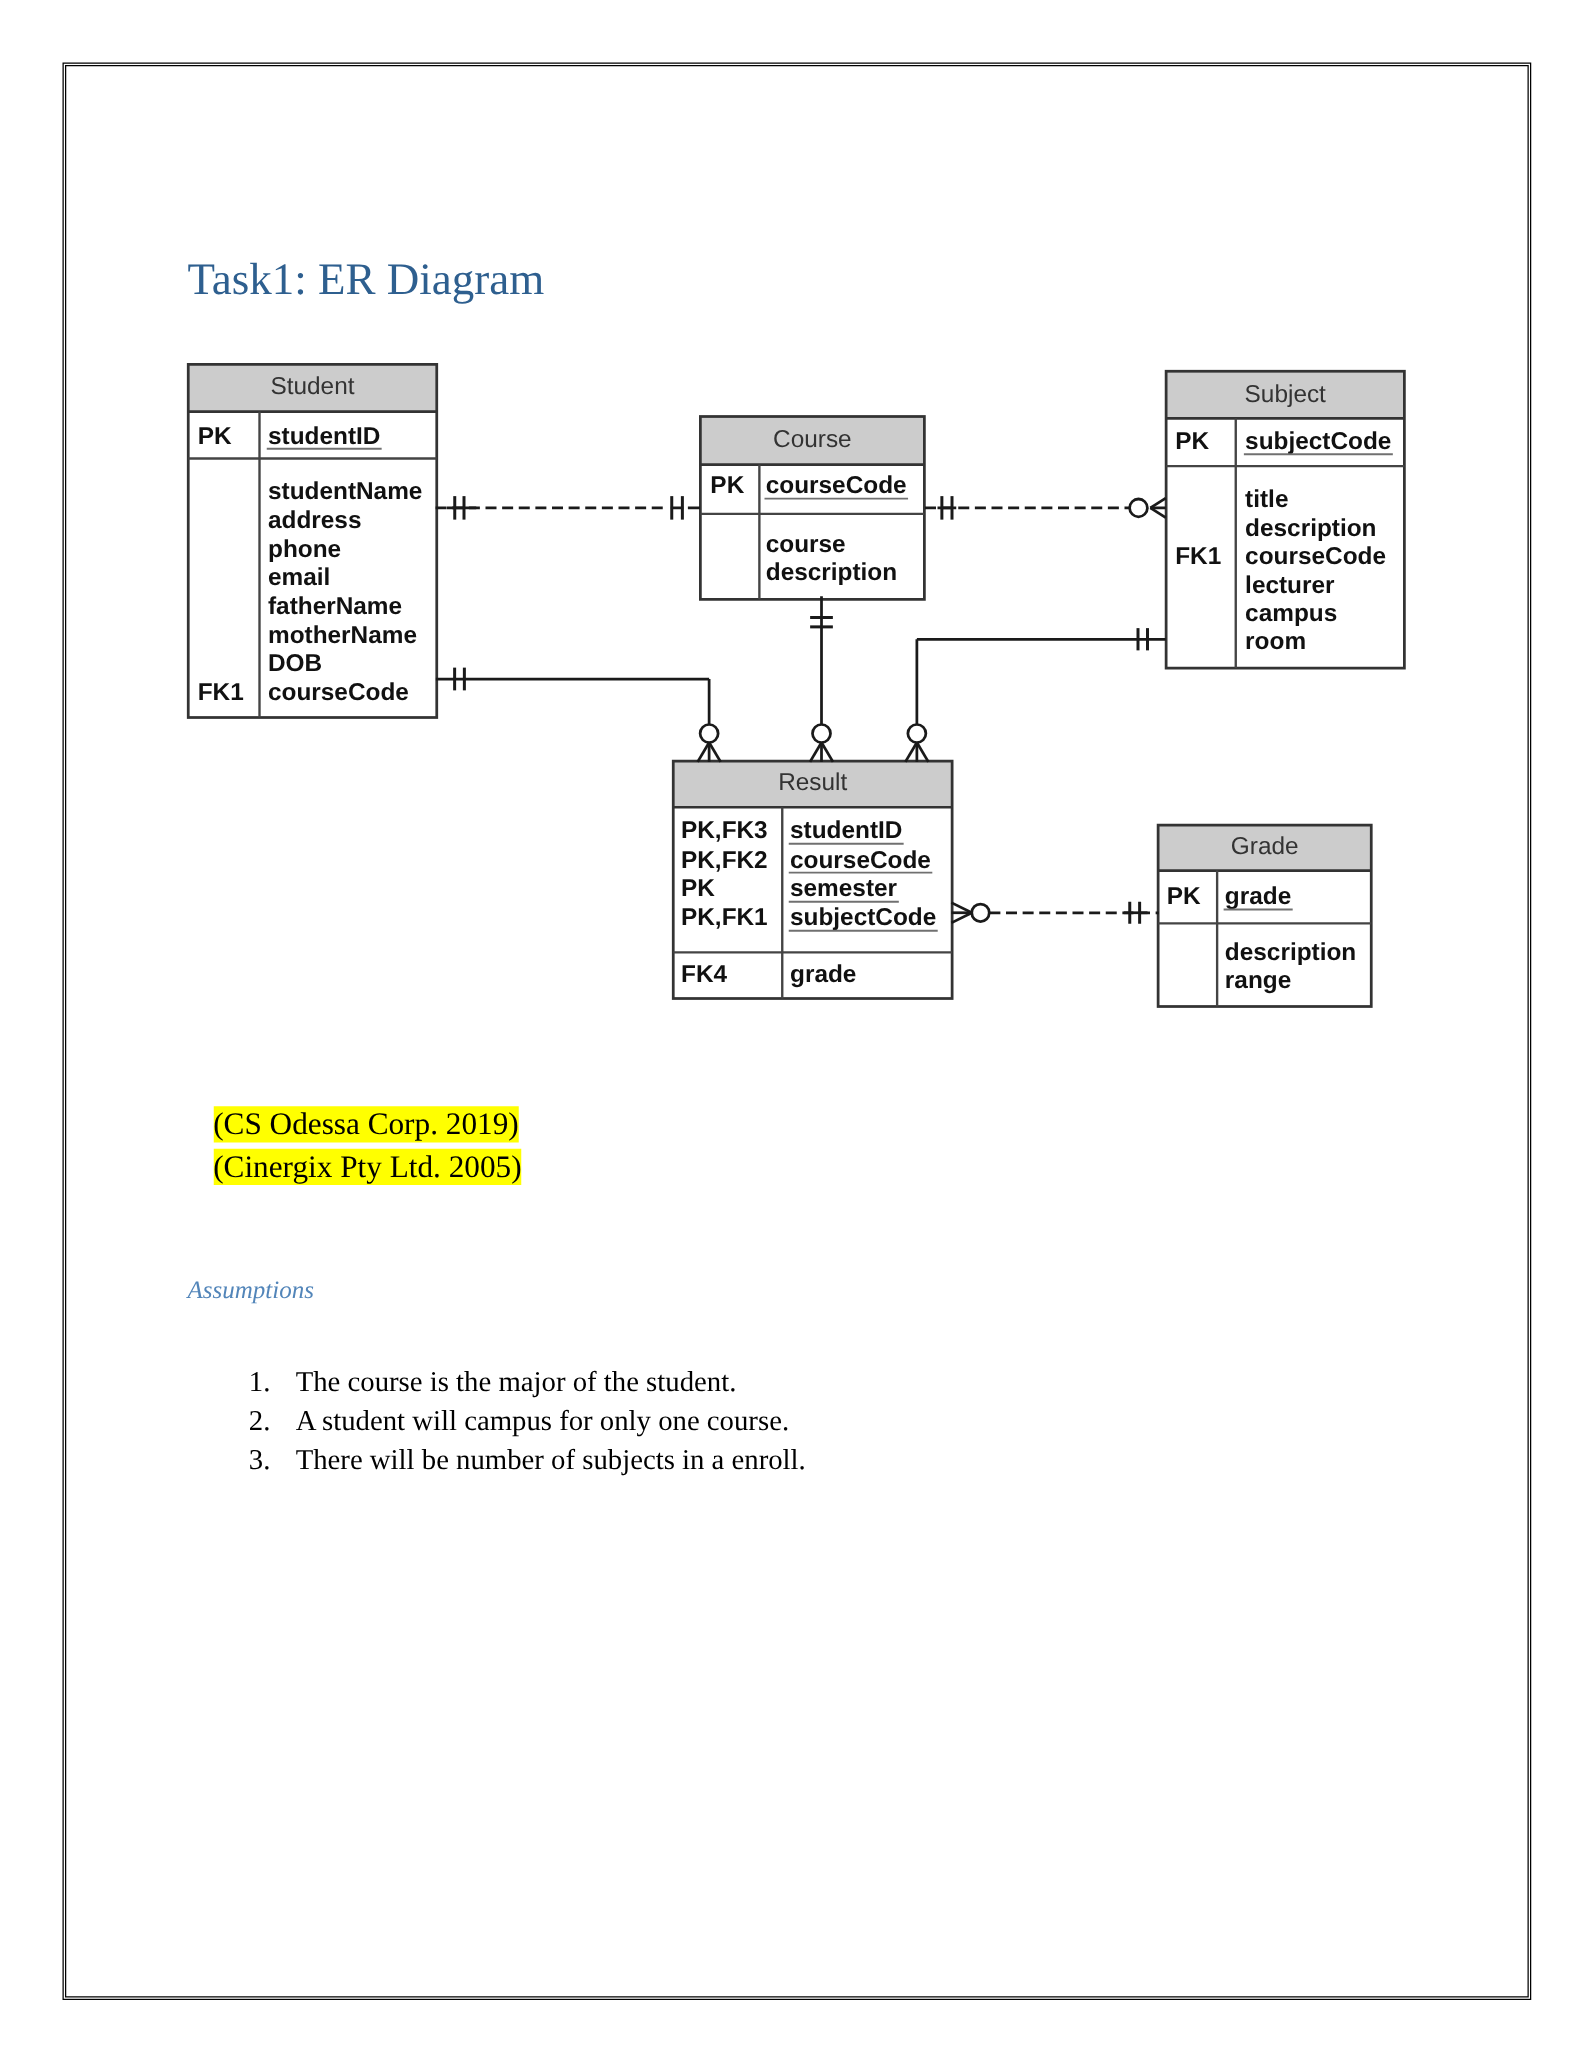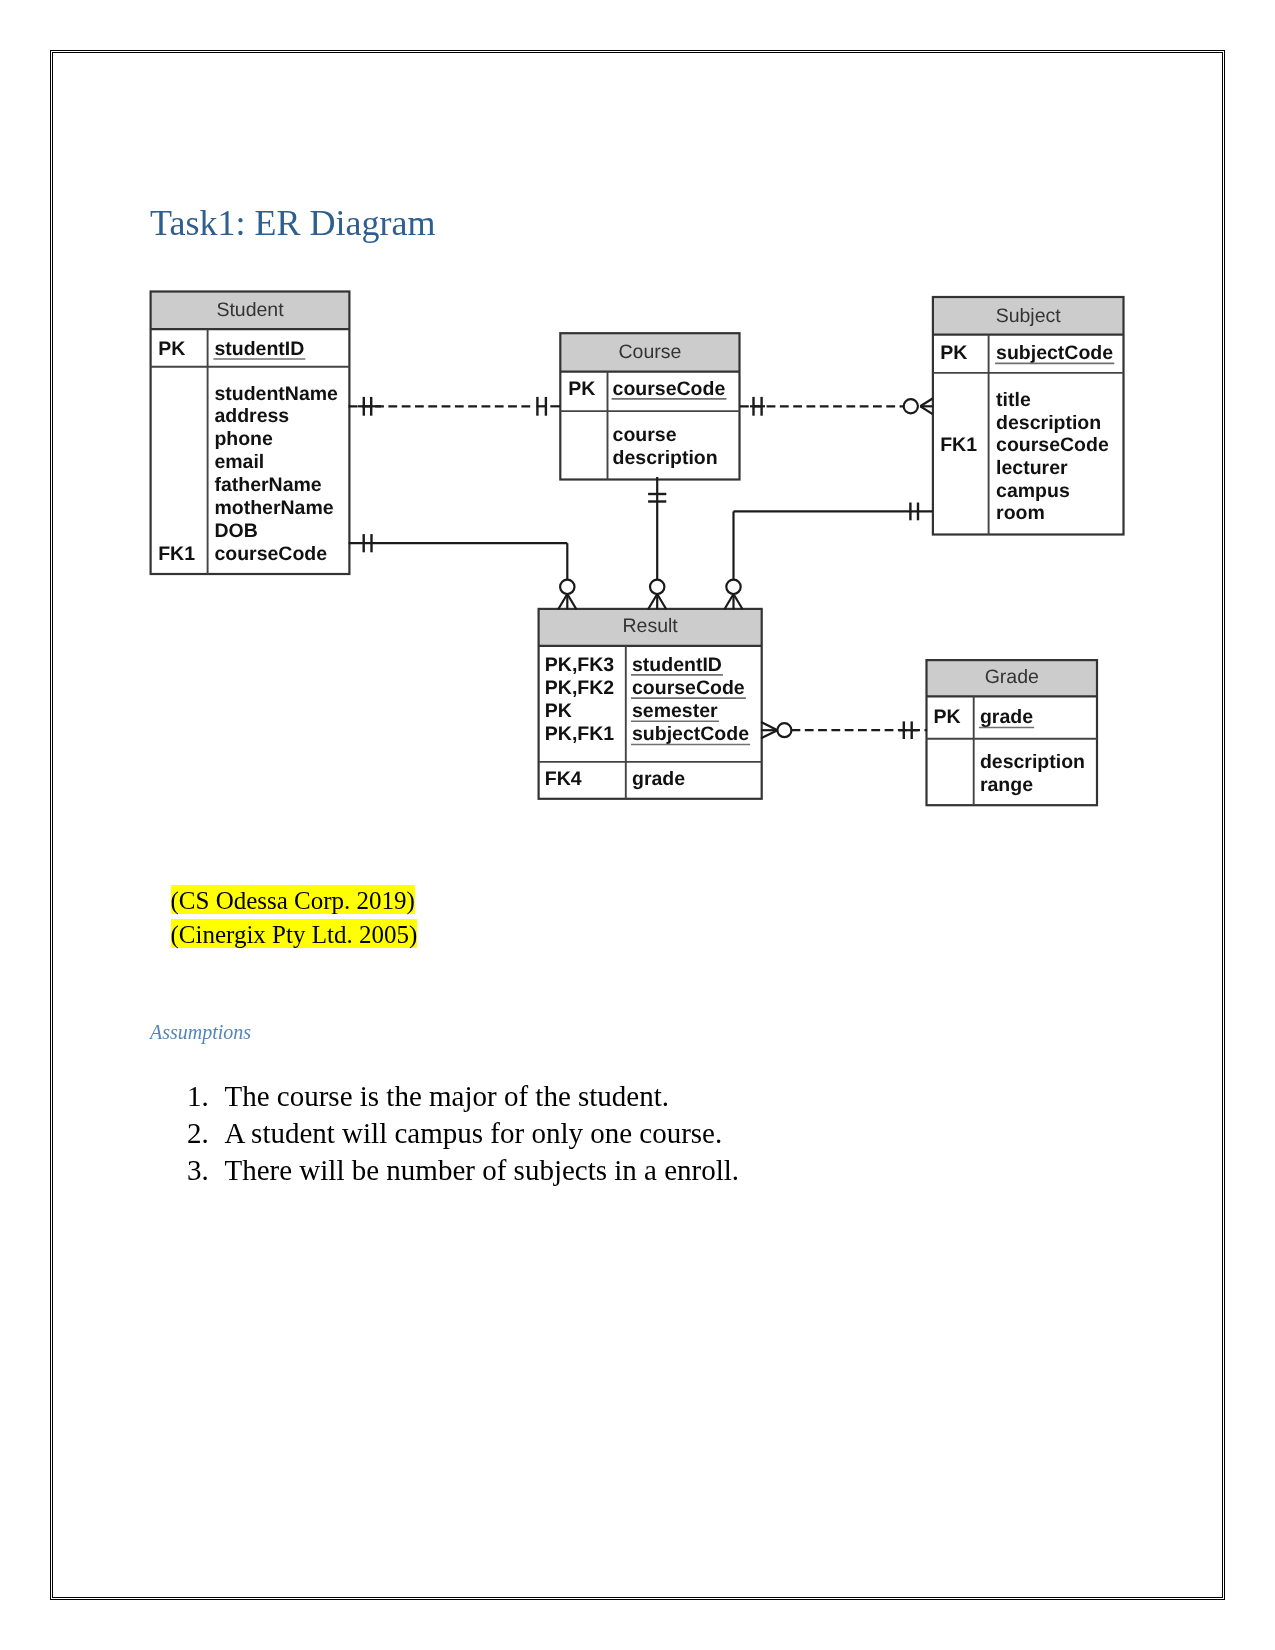--- a/index.html
+++ b/index.html
@@ -14,22 +14,22 @@
   .heading{position:absolute;left:150px;top:202px;font-family:"Liberation Serif",serif;
        font-weight:normal;font-size:36px;color:#2E5F8F;white-space:nowrap;}
   svg.erd{filter:blur(0.3px);position:absolute;left:0;top:0;width:1275px;height:1650px;overflow:visible;
        -webkit-font-smoothing:antialiased;text-rendering:geometricPrecision;shape-rendering:geometricPrecision;}
   svg.erd text{-webkit-font-smoothing:antialiased;}
   .cite{position:absolute;left:149.5px;font-family:"Liberation Serif",serif;font-size:25px;
        color:#000;white-space:nowrap;line-height:1;margin-left:21px;}
   .cite span{background:#FFFF00;padding:1.5px 0 1px 0;}
   .assump-h{position:absolute;left:150px;top:1022px;font-family:"Liberation Serif",serif;
        font-style:italic;font-size:20px;color:#5285B9;white-space:nowrap;line-height:1;}
-  ol.assumptions{position:absolute;left:187px;top:1082px;margin:0;padding:0;
-       font-family:"Liberation Serif",serif;font-size:29px;color:#000;list-style:none;
+  ol.assumptions{position:absolute;left:187px;top:1082px;margin:12px;padding:0;
+       font-family:"Liberation Serif",serif;font-size:23px;color:#000;list-style:none;
        line-height:1;}
   ol.assumptions li{margin:0 0 7.9px 0;padding:0;white-space:nowrap;position:relative;}
   ol.assumptions li .num{display:inline-block;width:37.5px;}
 </style>
 </head>
 <body>
 
 <div class="page">
   <div class="page-border-outer"></div>
   <div class="page-border-inner"></div>

